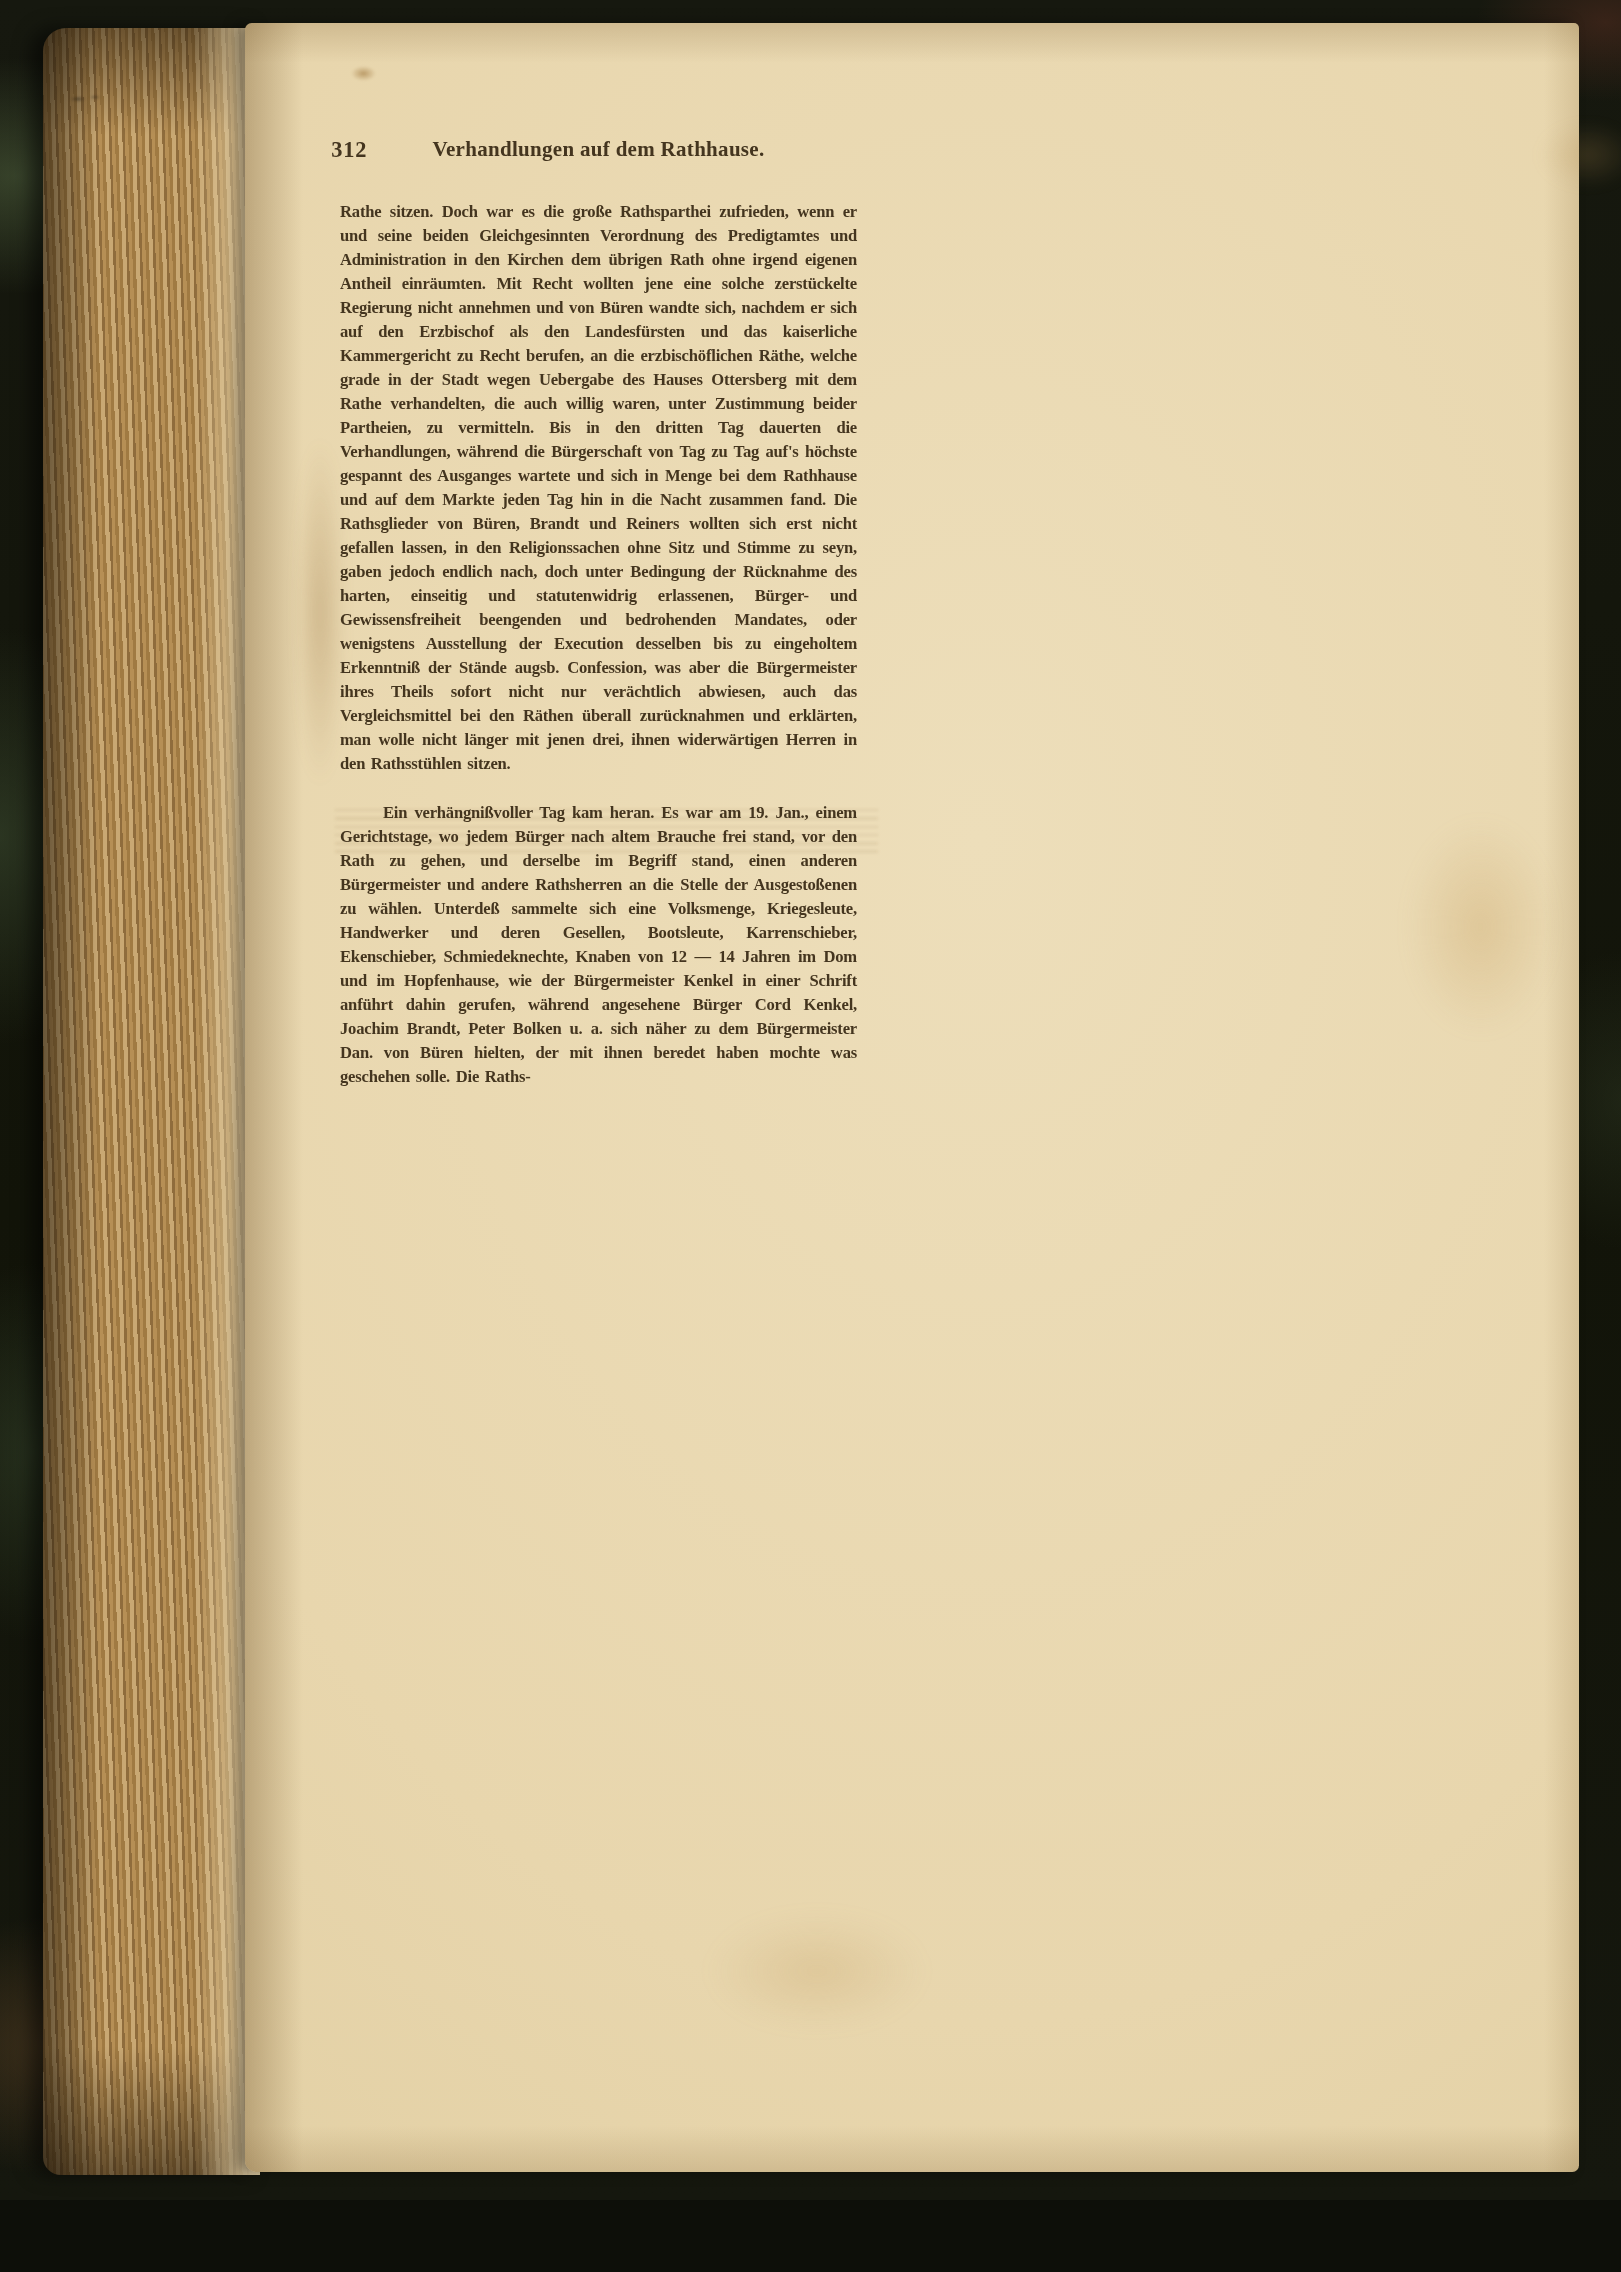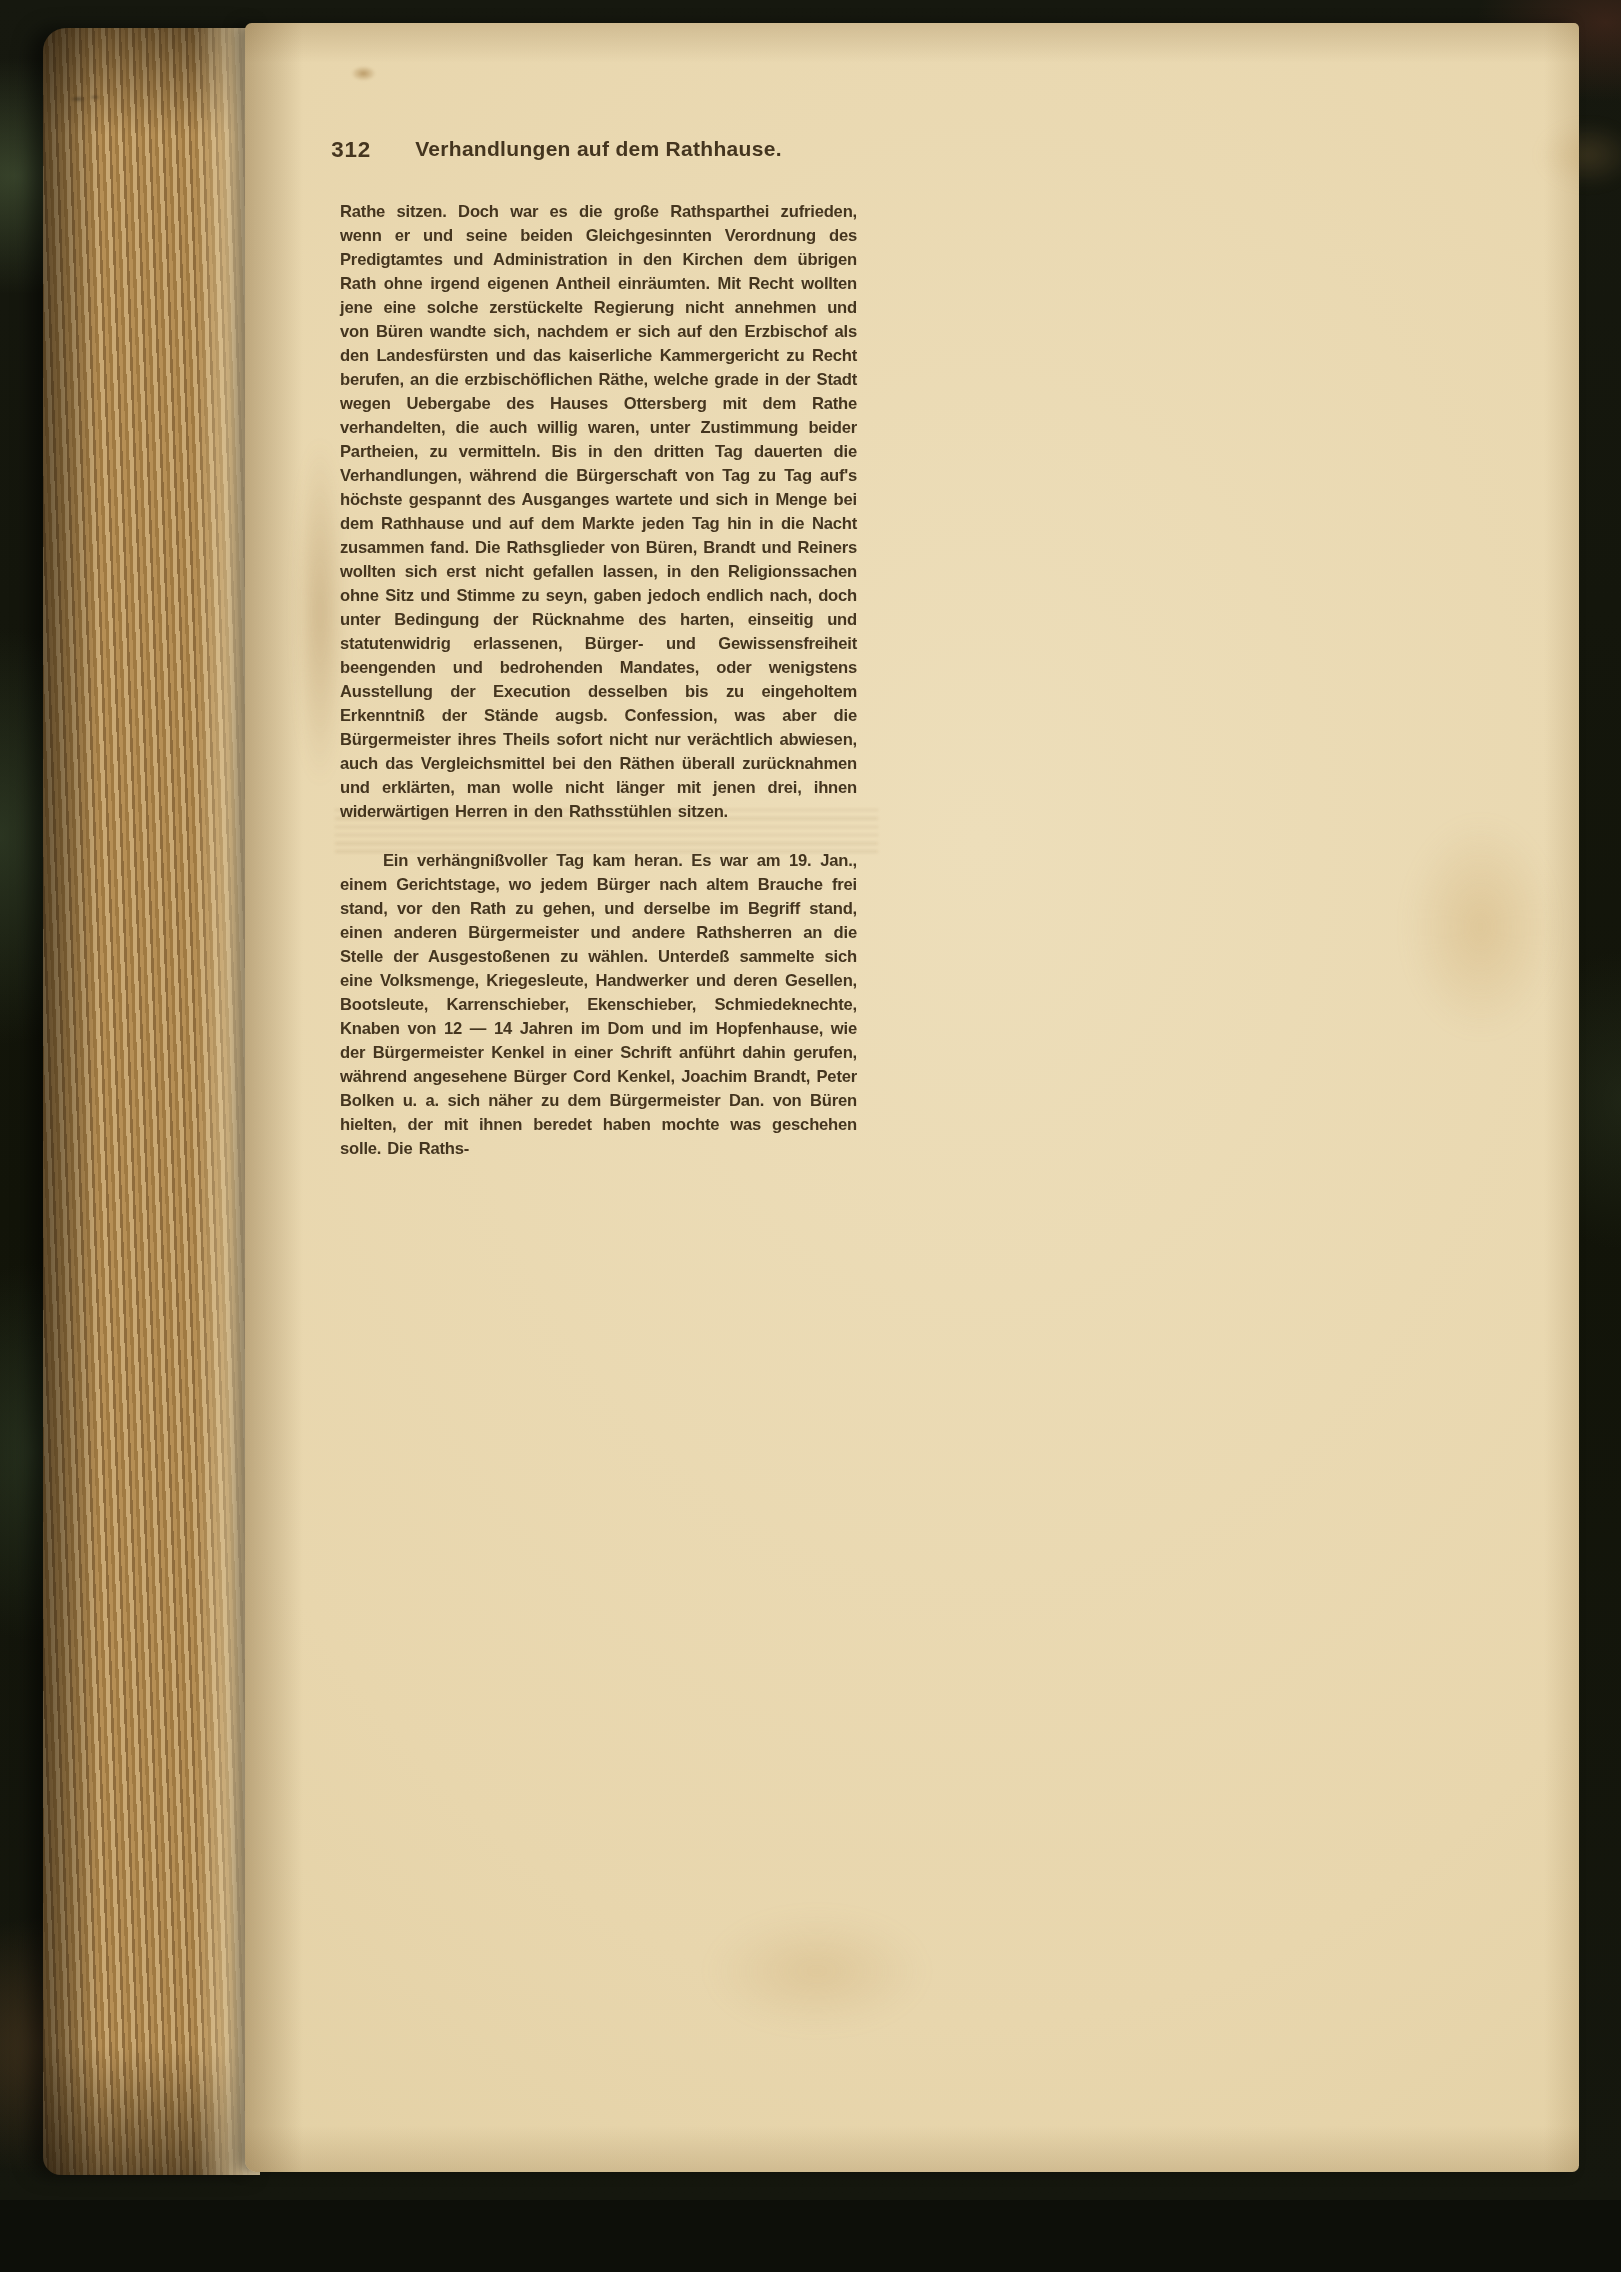--- a/index.html
+++ b/index.html
@@ -5,21 +5,21 @@
   html, body {
     margin: 0;
     padding: 0;
     background: #0d0f09;
   }
   .book {
     position: relative;
     width: 1622px;
     height: 2200px;
     overflow: hidden;
-    font-family: Liberation Sans, sans-serif;
+    font-family: Liberation Serif, serif;
   }
   
   .cover {
     position: absolute;
     inset: 0;
     background:
       radial-gradient(265px 182px at 1% 8%,  rgba(96,118,76,.45), rgba(0,0,0,0) 65%),
       radial-gradient(232px 348px at 0% 38%, rgba(78,100,66,.40), rgba(0,0,0,0) 60%),
       radial-gradient(199px 315px at 2% 66%, rgba(70,92,60,.38),  rgba(0,0,0,0) 60%),
       radial-gradient(249px 216px at 3% 93%, rgba(110,78,44,.45), rgba(0,0,0,0) 60%),

